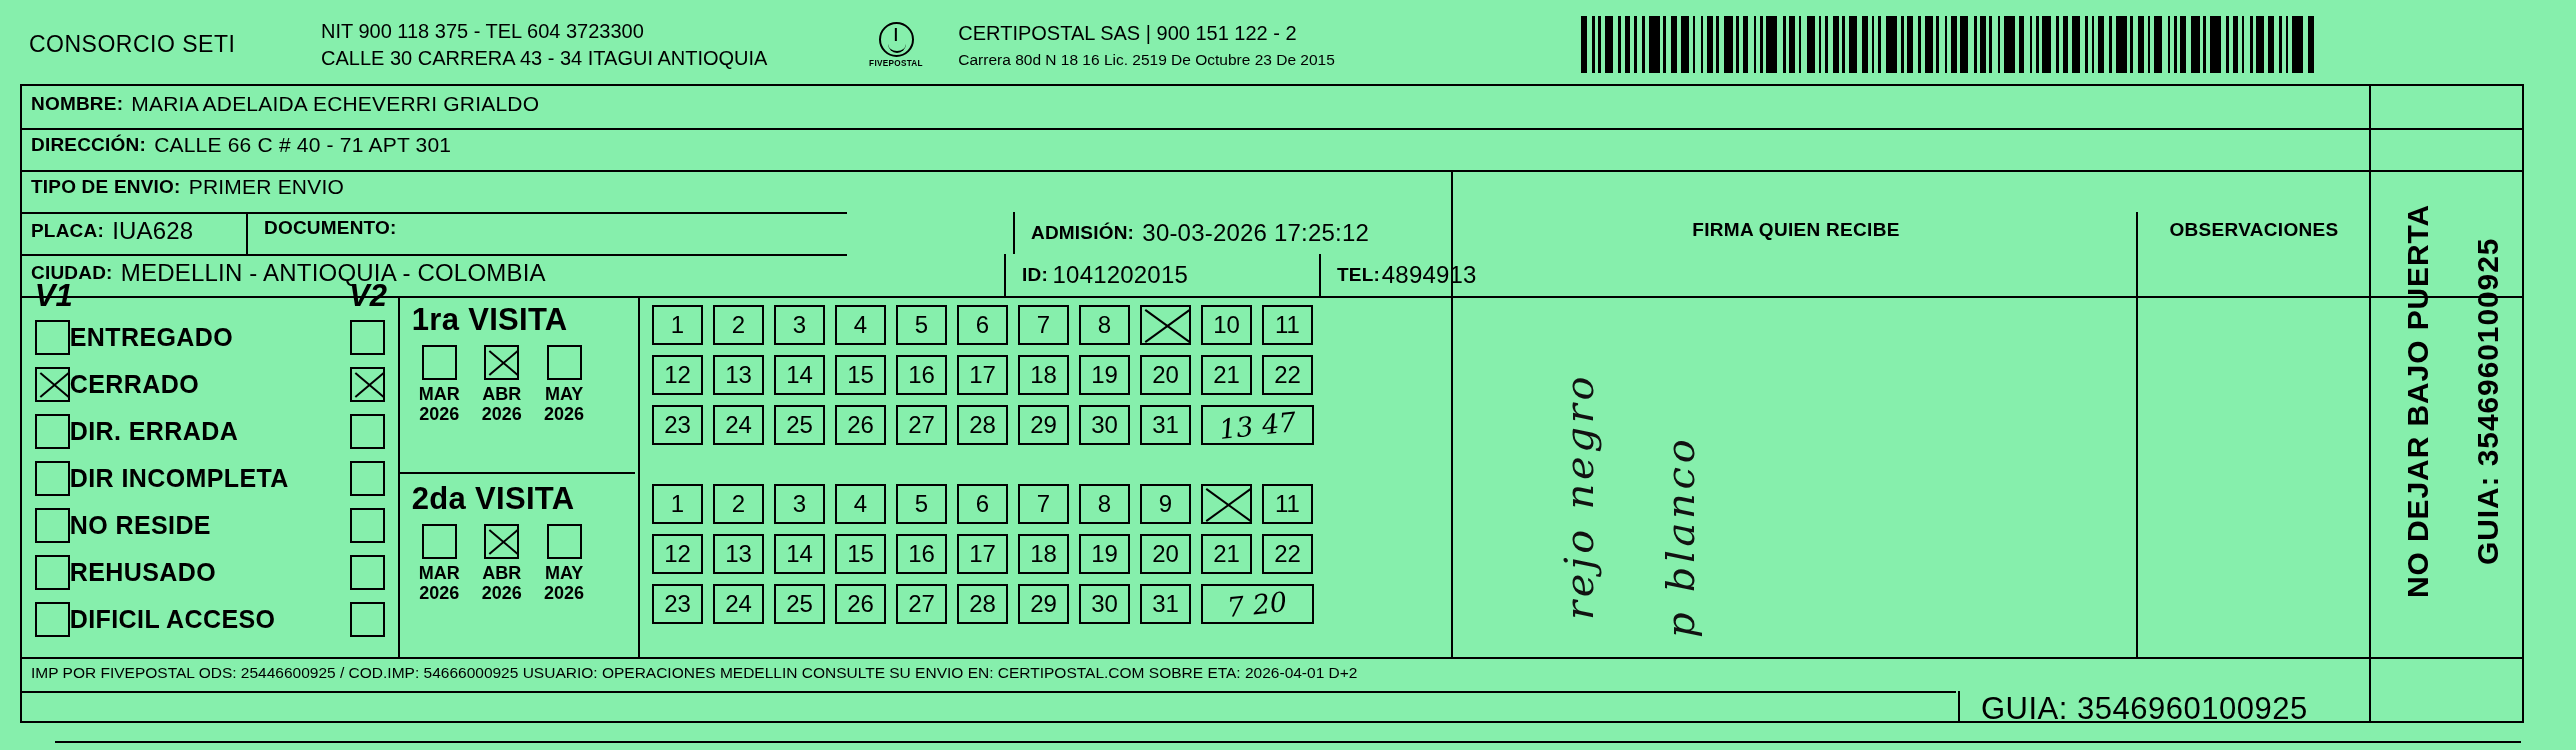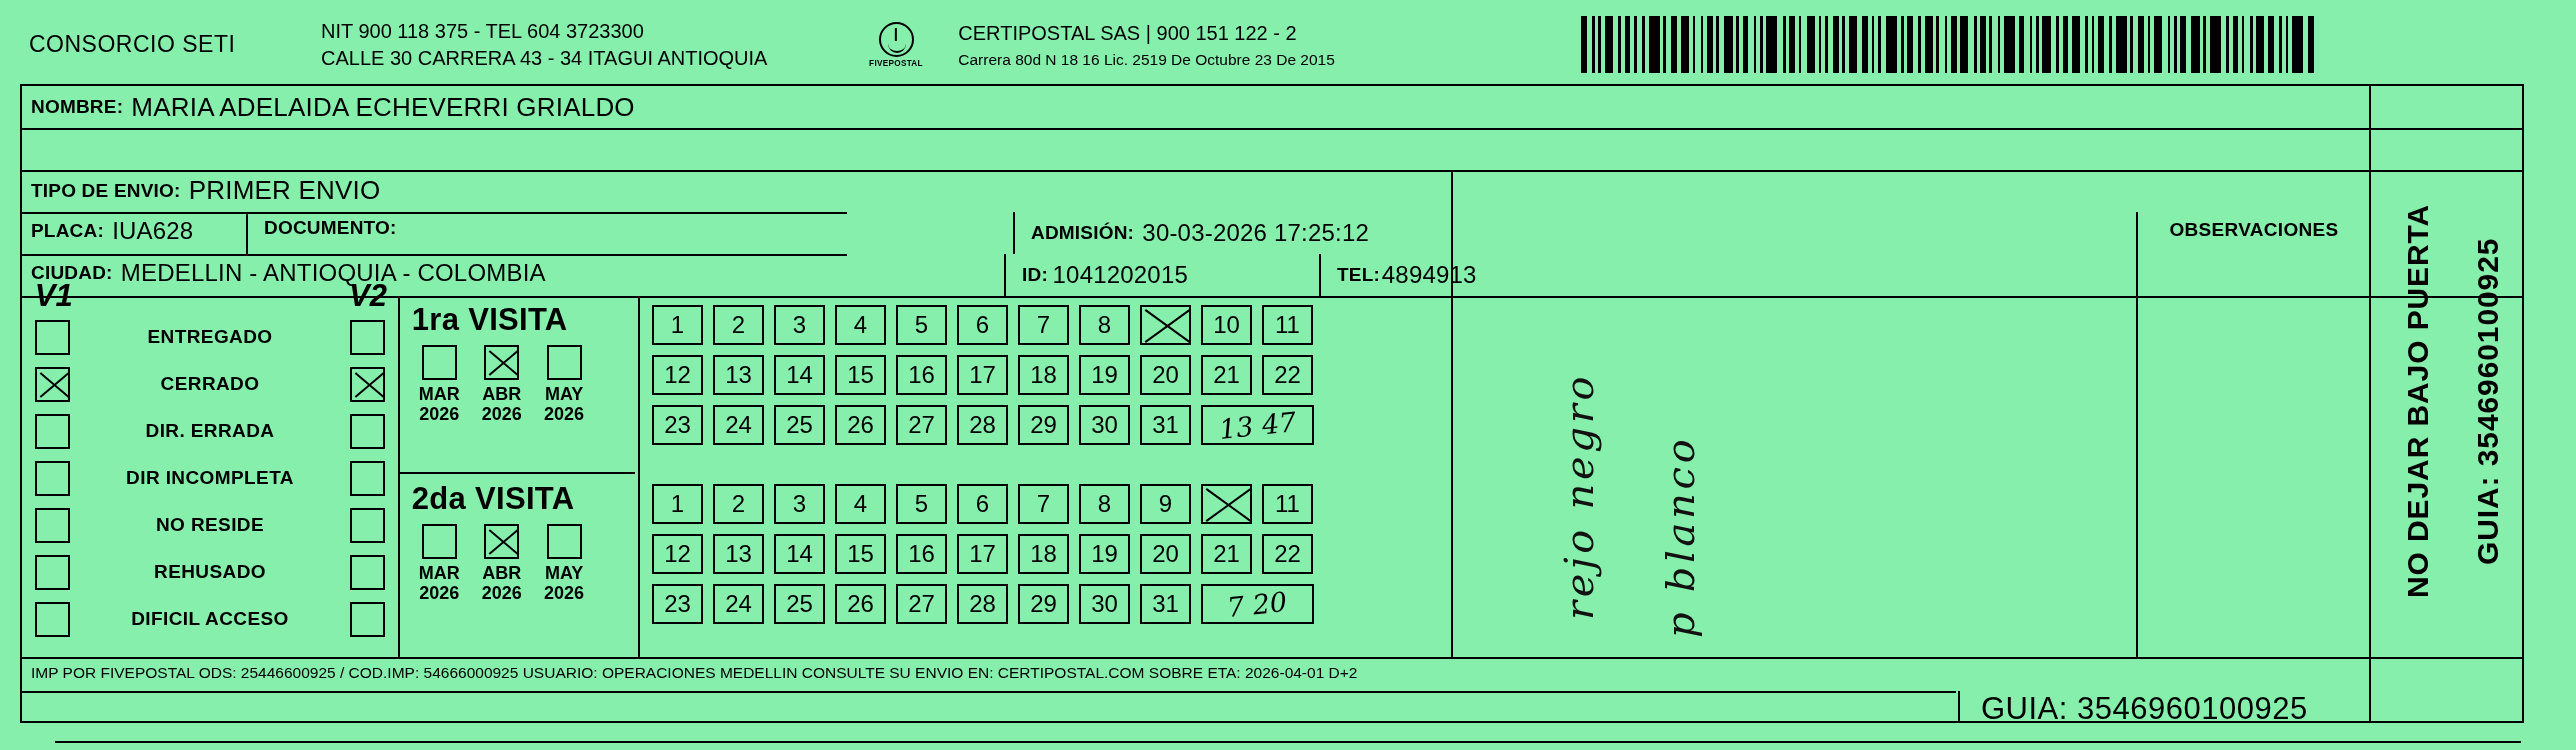--- a/index.html
+++ b/index.html
@@ -109,21 +109,21 @@
     top: 0; bottom: 0;
     border-left: 2.3px solid #000;
   }
 
   .lbl {
     font-size: 19px;
     font-weight: bold;
     letter-spacing: 0.2px;
   }
   .val {
-    font-size: 26px;
+    font-size: 21px;
     letter-spacing: 0.2px;
   }
   .val-sm { font-size: 24px; }
 
   .field-row {
     position: absolute;
     display: flex;
     align-items: center;
     gap: 8.2px;
     padding-left: 9px;
@@ -160,25 +160,25 @@
   .cbox.x::before, .cbox.x::after {
     content: "";
     position: absolute;
     left: -0.9px; top: 50%;
     width: 37px; height: 2px;
     background: #000;
   }
   .cbox.x::before { transform: rotate(40deg); }
   .cbox.x::after { transform: rotate(-40deg); }
   .cc-name {
-    font-size: 19px;
+    font-size: 25px;
     font-weight: bold;
     letter-spacing: 0.4px;
     flex: 1;
-    text-align: center;
+    text-align: left;
   }
 
   
   .visit-panel {
     position: absolute;
     width: 189px;
   }
   .visit-title {
     font-size: 31px;
     font-weight: bold;
@@ -424,20 +424,24 @@
 
     <div class="v-line" style="left:376px; top:210px; height:361px;"></div>
     <div class="v-line" style="left:616px; top:210px; height:361px;"></div>
     <div class="row-line" style="top:386px; left:376px; right:1887px;"></div>
 
     <div class="field-row" style="left:0; top:5.5px;">
       <span class="lbl">NOMBRE:</span>
       <span class="val">MARIA ADELAIDA ECHEVERRI GRIALDO</span>
     </div>
 
+    <div class="field-row" style="left:0; top:47px;">
+      <span class="lbl">DIRECCIÓN:</span>
+      <span class="val">CALLE 66 C # 40 - 71 APT 301</span>
+    </div>
 
     <div class="field-row" style="left:0; top:89px;">
       <span class="lbl">TIPO DE ENVIO:</span>
       <span class="val">PRIMER ENVIO</span>
     </div>
 
     <div class="field-row" style="left:0; top:131px;">
       <span class="lbl">PLACA:</span>
       <span class="val-sm val">IUA628</span>
     </div>
@@ -625,20 +629,21 @@
           <div class="day">28</div>
           <div class="day">29</div>
           <div class="day">30</div>
           <div class="day">31</div>
           <div class="day wide">
             <span class="hand">7 20</span>
           </div>
         </div>
       </div>
 
+    <div class="sig-head" style="left:1434px; top:133px; width:680px;">FIRMA QUIEN RECIBE</div>
     <div class="scribble" style="left:1534px; top:224px; height:310px;">rejo negro</div>
     <div class="scribble" style="left:1635px; top:242px; height:310px;">p blanco</div>
 
     <div class="obs-head" style="left:2119px; top:133px; width:226px;">OBSERVACIONES</div>
 
     <div class="vstrip" style="left:2379px; top:0px; height:630px; width:55px;">NO DEJAR BAJO PUERTA</div>
     <div class="vstrip small" style="left:2449px; top:0px; height:630px; width:50px;">GUIA: 3546960100925</div>
 
     <div class="footer-text" style="left:0; top:575px; width:1918px;">
       <div class="l2">IMP POR FIVEPOSTAL ODS: 25446600925 / COD.IMP: 54666000925 USUARIO: OPERACIONES MEDELLIN CONSULTE SU ENVIO EN: CERTIPOSTAL.COM SOBRE ETA: 2026-04-01 D+2</div>

